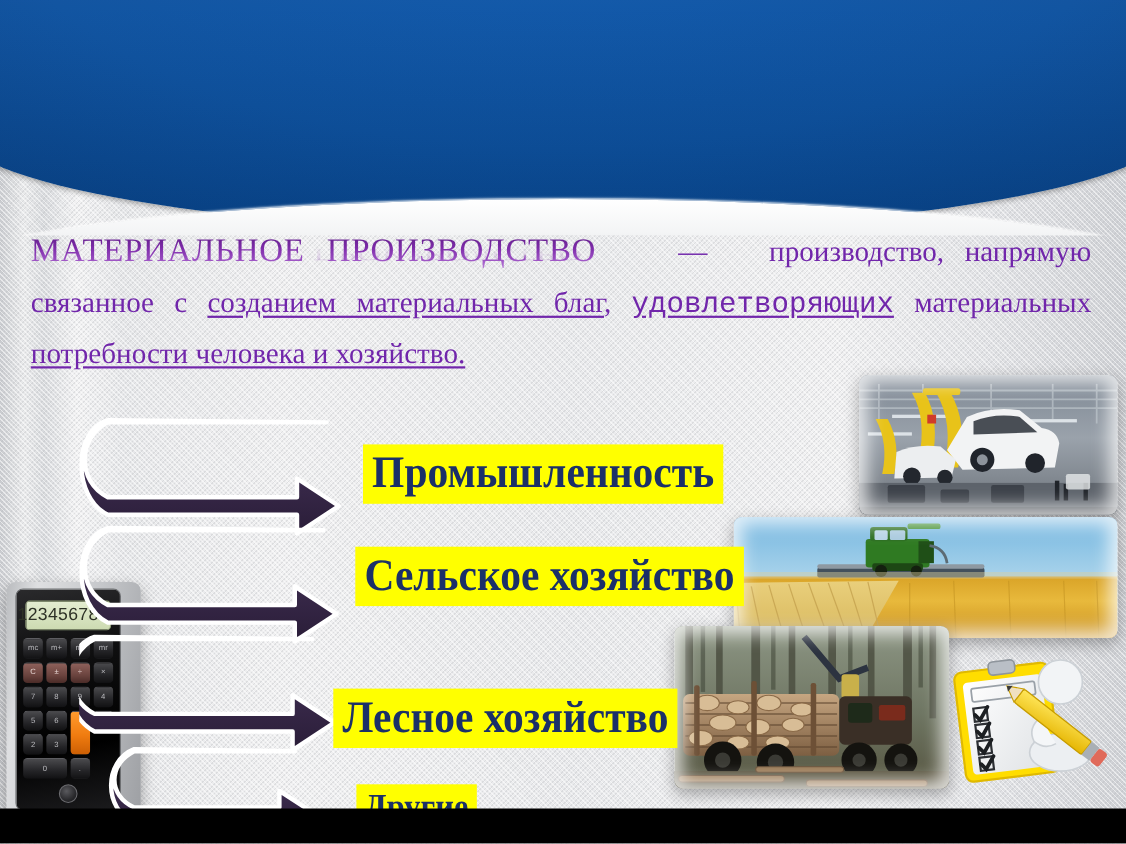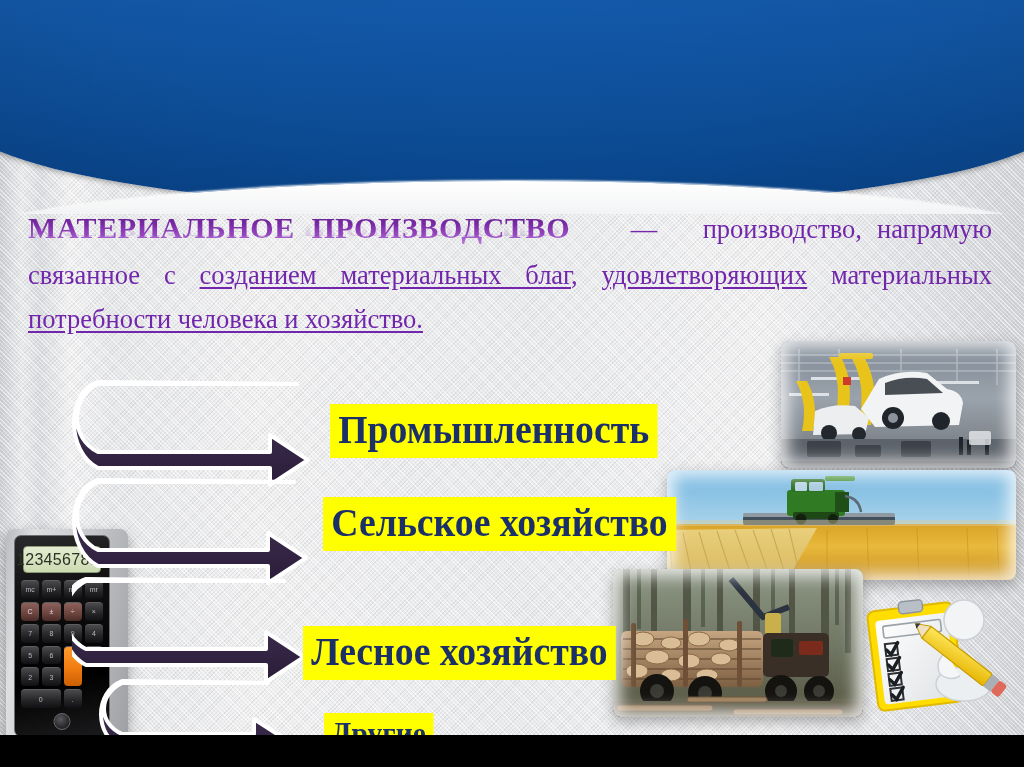--- a/index.html
+++ b/index.html
@@ -68,21 +68,21 @@
   #definition {
     position:absolute; left:28px; top:203px; width:964px;
     color:#7126ab;
     font-size:26.5px;
     line-height:1.67;
     text-align:justify;
     text-justify:inter-word;
   }
   #definition .lead {
     font-family:"Liberation Serif", serif;
-    font-weight:bold;
+    font-weight:normal;
     font-size:30px;
     letter-spacing:.6px;
     background:linear-gradient(180deg,#5b1d80 0%, #7c2aa8 42%, #9a4ec2 72%, #b77bd6 100%);
     -webkit-background-clip:text; background-clip:text;
     -webkit-text-fill-color:transparent; color:transparent;
     position:relative;
     white-space:nowrap;
   }
   #definition .lead::after{
     content:attr(data-echo);
@@ -93,21 +93,21 @@
     -webkit-background-clip:text; background-clip:text;
     -webkit-text-fill-color:transparent; color:transparent;
     pointer-events:none;
     white-space:nowrap;
   }
   #definition .em {
     text-decoration:underline;
     text-underline-offset:3px;
     margin-top:40px;
   }
-  #definition .u { text-decoration:underline; text-underline-offset:3px; }
+  #definition .u { text-decoration:underline; text-underline-offset:3px;font-family:Liberation Mono, monospace; }
   #definition .sp { letter-spacing:0; }
 
   
   .cat {
     position:absolute;
     background:#ffff00;
     color:#1b3068;
     font-family:"Liberation Serif", serif;
     font-weight:bold;
     white-space:nowrap;

